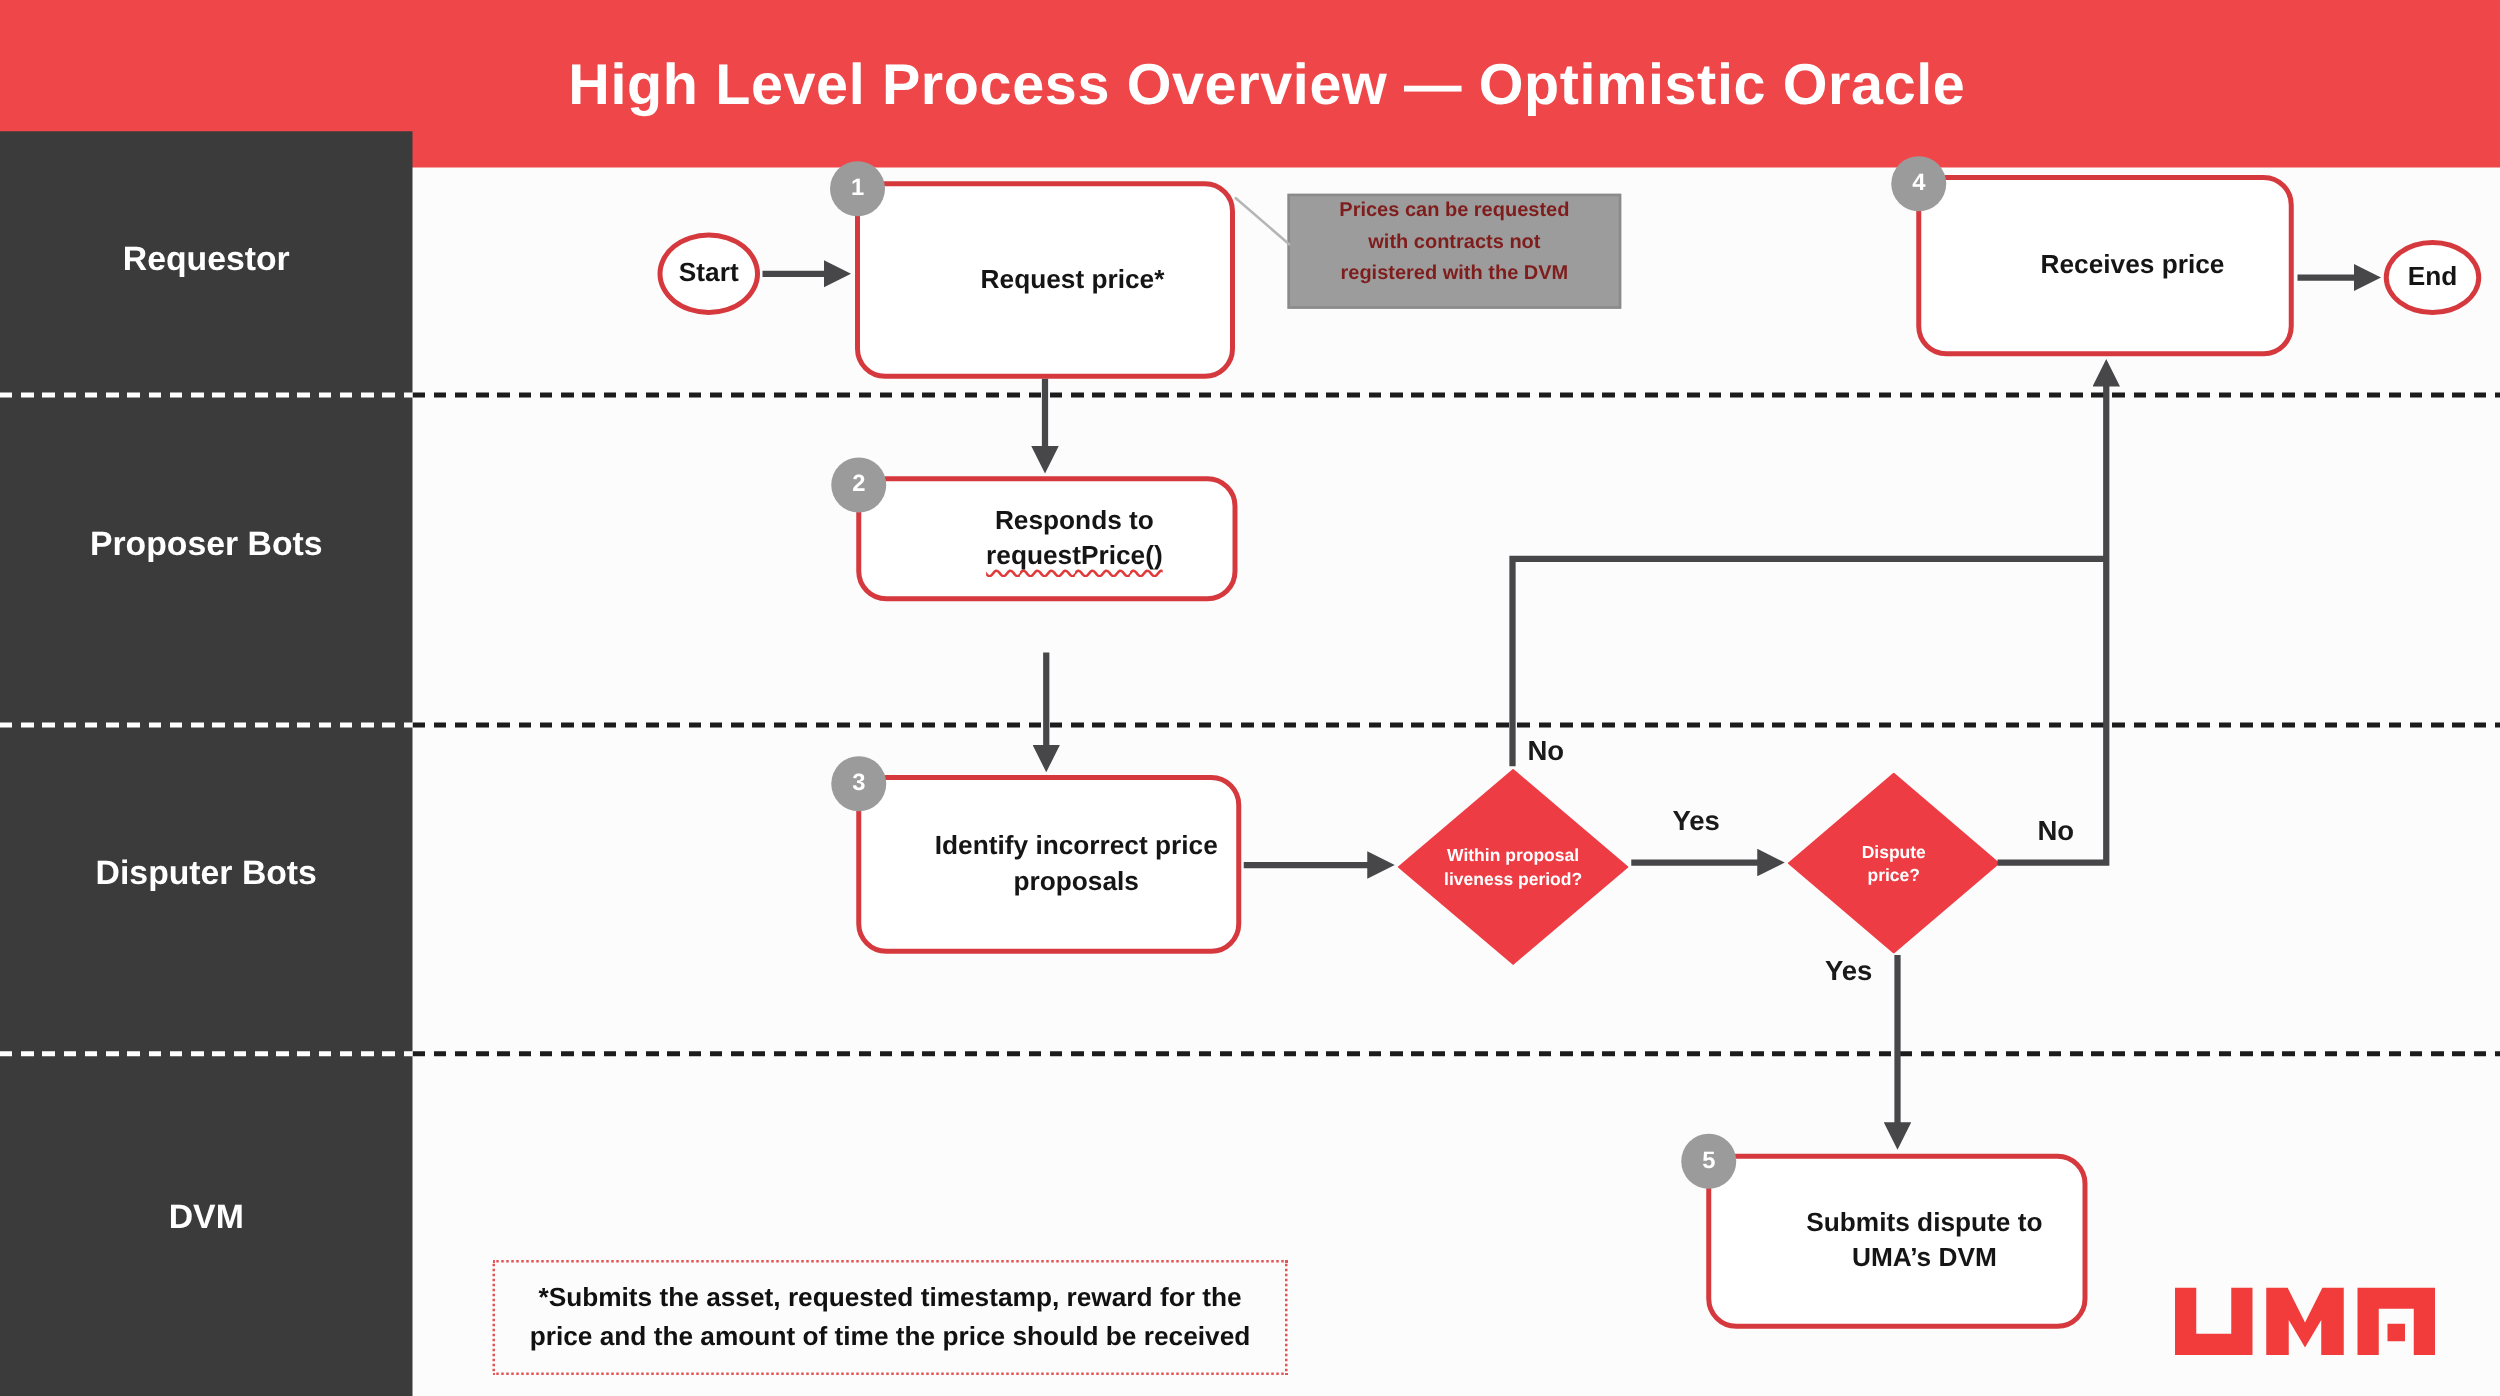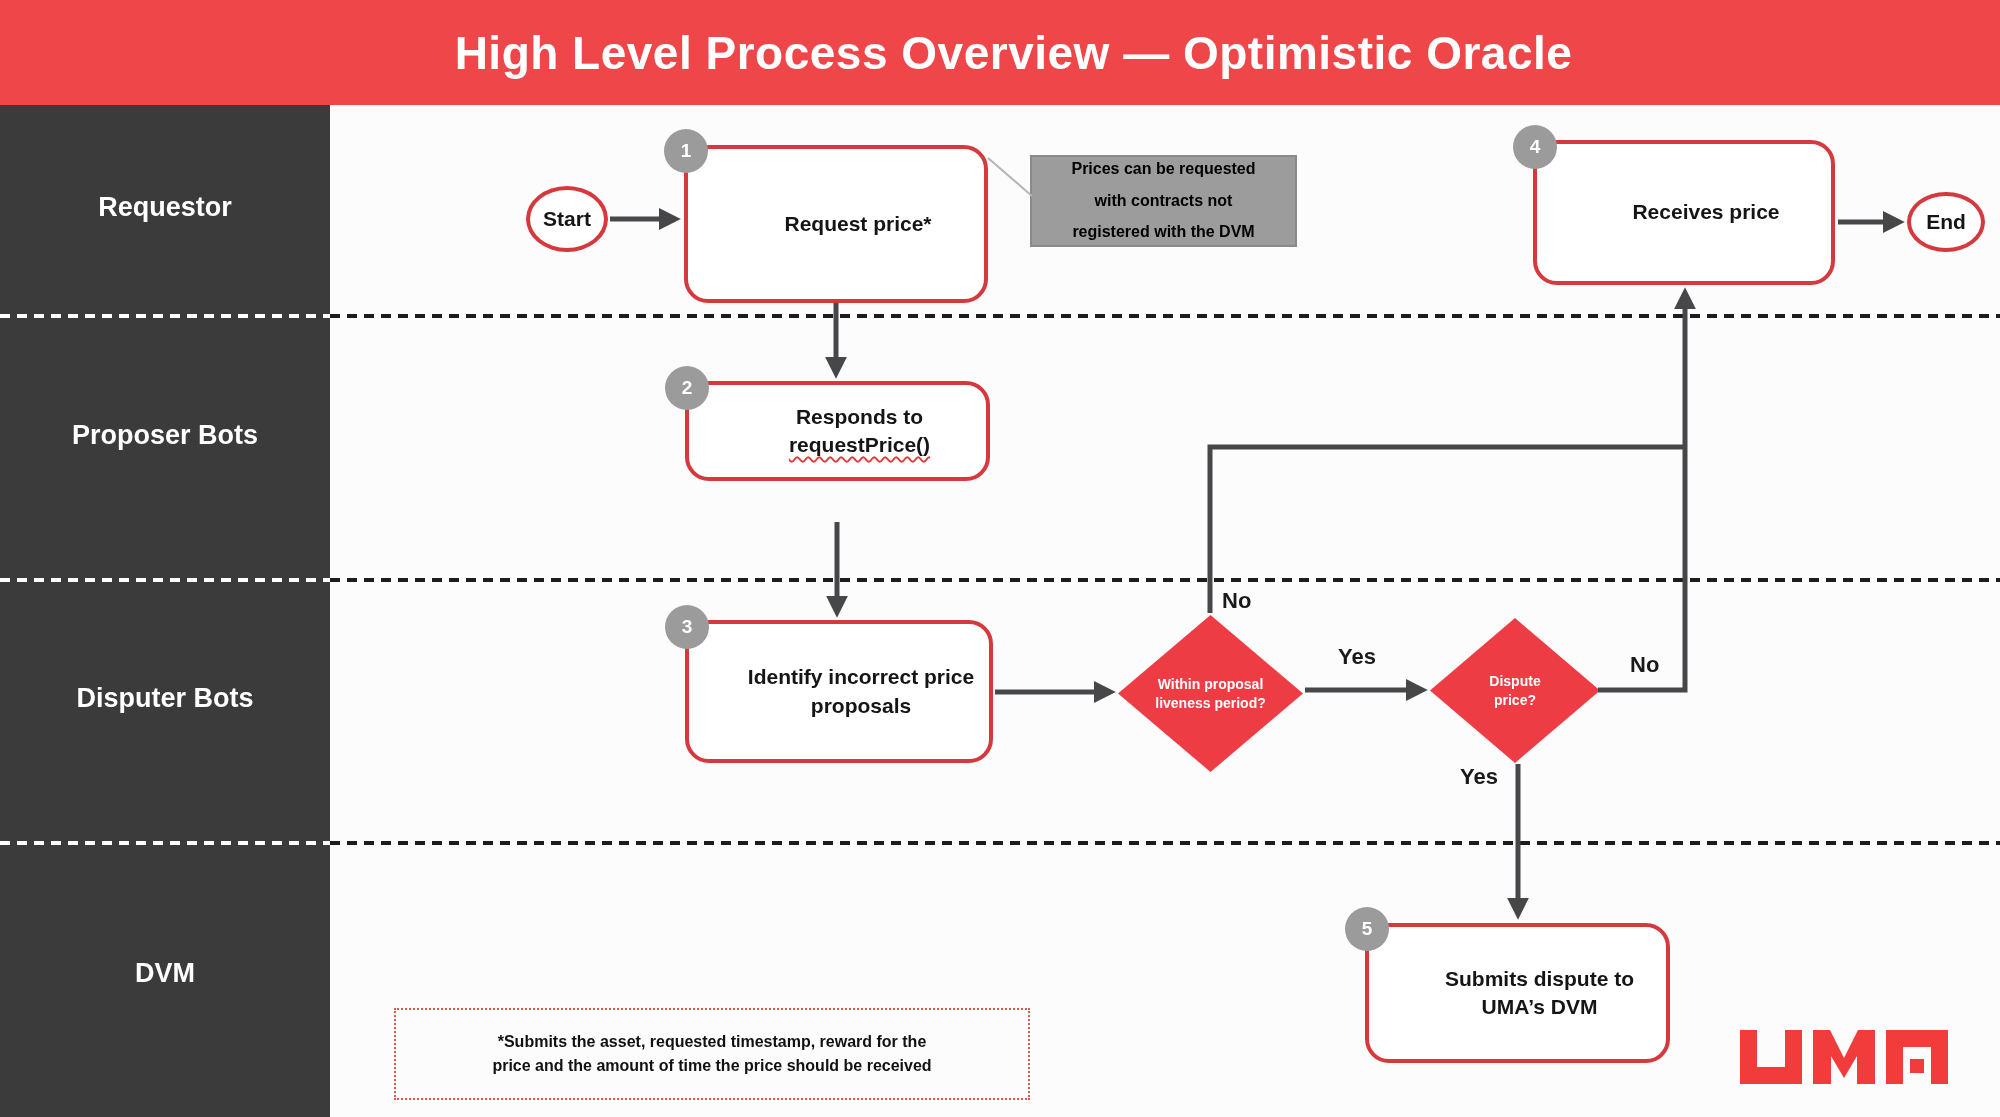--- a/index.html
+++ b/index.html
@@ -1,20 +1,20 @@
 <!DOCTYPE html>
 <html><head>
 <meta charset="utf-8">
 <style>
   html,body{margin:0;padding:0;background:#e8e8e8;}
   *{box-sizing:border-box;font-family:"Liberation Sans", sans-serif;}
   .stage{position:relative;width:2000px;height:1117px;background:#FCFCFC;overflow:hidden;}
 
   
-  .header{position:absolute;left:0;top:0;width:2000px;height:105px;background:#EF4649;
+  .header{position:absolute;left:0;top:0;width:2000px;height:134px;background:#EF4649;
           display:flex;align-items:center;justify-content:center;padding-left:27px;}
   .header h1{margin:0;color:#fff;font-size:46px;font-weight:700;letter-spacing:.5px;}
 
   
   .sidebar{position:absolute;left:0;top:105px;width:330px;height:1012px;background:#3B3B3B;}
   .lane-label{position:absolute;left:0;width:330px;text-align:center;color:#fff;
               font-size:27px;font-weight:700;}
 
   
   .sep{position:absolute;height:4px;}
@@ -30,26 +30,26 @@
         font-size:21px;font-weight:700;color:#151515;z-index:4;}
   .badge{position:absolute;width:44px;height:44px;border-radius:50%;background:#9B9B9B;
          color:#fff;font-size:19px;font-weight:700;display:flex;align-items:center;
          justify-content:center;z-index:6;}
   .diamond{position:absolute;display:flex;align-items:center;justify-content:center;z-index:4;}
   .diamond .shape{position:absolute;inset:0;background:#EE3C44;
                   clip-path:polygon(50% 0,100% 50%,50% 100%,0 50%);}
   .diamond .dtext{position:relative;color:#fff;font-size:14px;font-weight:700;
                   text-align:center;line-height:1.3;z-index:1;}
   .note{position:absolute;left:1030px;top:155px;width:267px;height:92px;background:#9C9C9C;
-        border:2px solid #8A8A8A;color:#000000;font-size:16px;font-weight:700;text-align:center;
-        line-height:1.55;display:flex;flex-direction:column;justify-content:space-between;z-index:4;}
+        border:2px solid #8A8A8A;color:#7f1d1d;font-size:16px;font-weight:700;text-align:center;
+        line-height:1.55;display:flex;flex-direction:column;justify-content:flex-start;z-index:4;}
   .edge-label{position:absolute;font-size:22px;font-weight:700;color:#1a1a1a;z-index:7;}
   .footnote{position:absolute;left:394px;top:1008px;width:636px;height:92px;
             border:2px dotted #E25555;display:flex;flex-direction:column;justify-content:center;
-            align-items:center;font-size:16px;font-weight:700;color:#111;line-height:1.5;z-index:4;}
+            align-items:center;font-size:21px;font-weight:700;color:#111;line-height:1.5;z-index:4;}
   .wavy{text-decoration:underline;text-decoration-style:wavy;text-decoration-color:#E03A3A;
         text-decoration-thickness:2px;text-underline-offset:4px;}
   svg.overlay{position:absolute;left:0;top:0;z-index:5;pointer-events:none;}
   .logo{position:absolute;left:1740px;top:1030px;z-index:4;}
 </style>
 </head>
 <body>
 
 <div class="stage">
 

